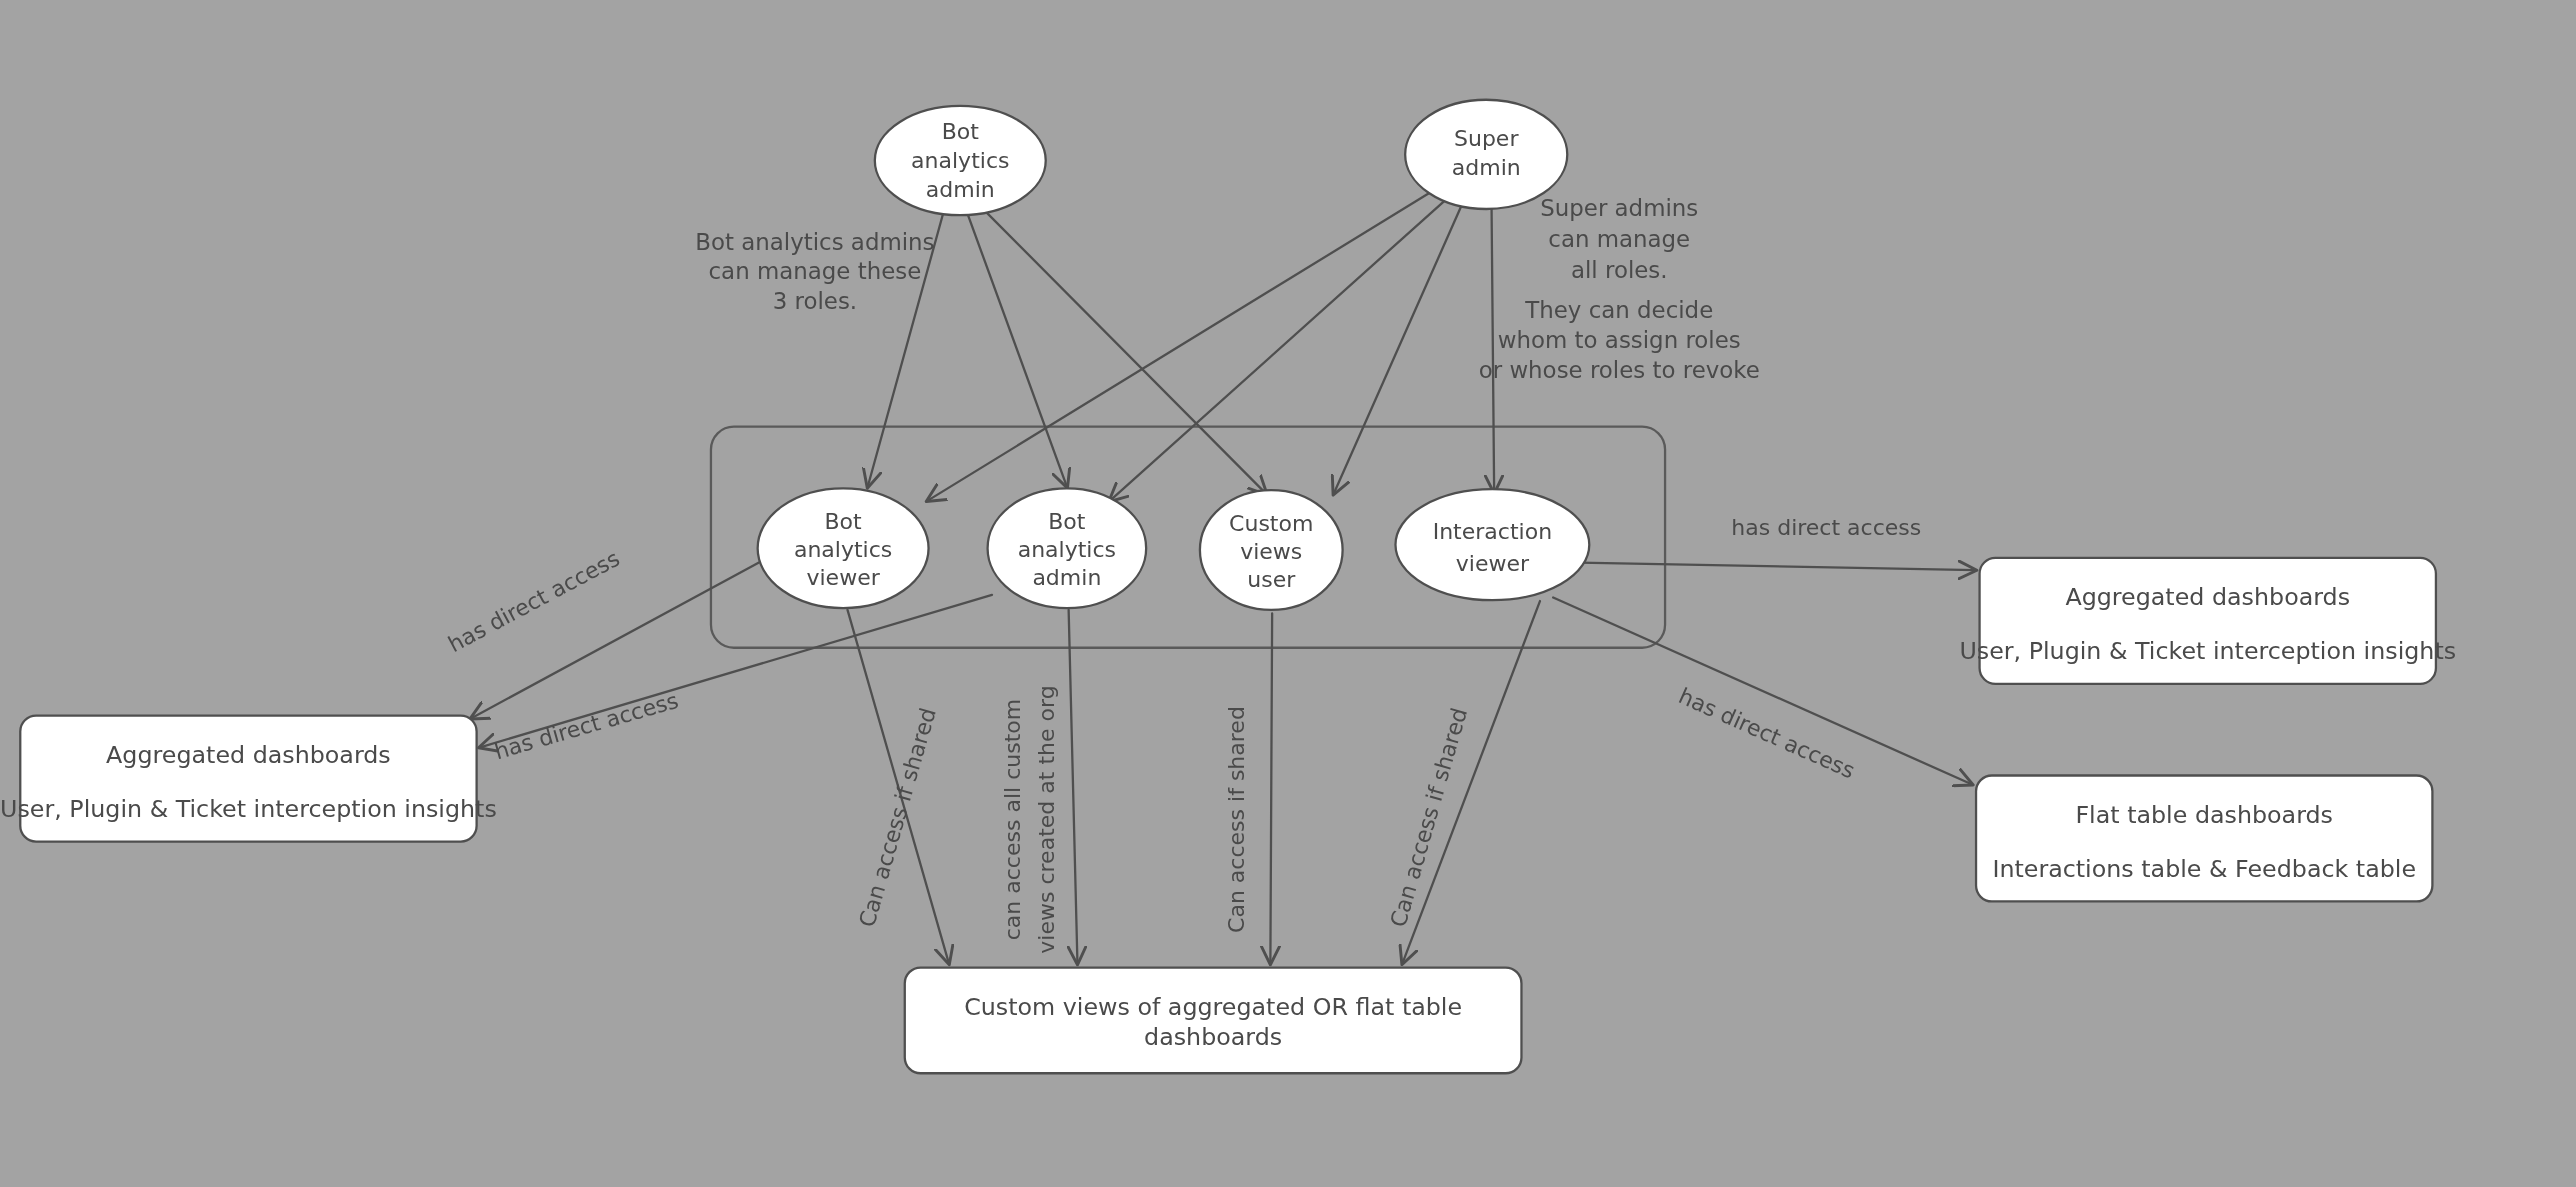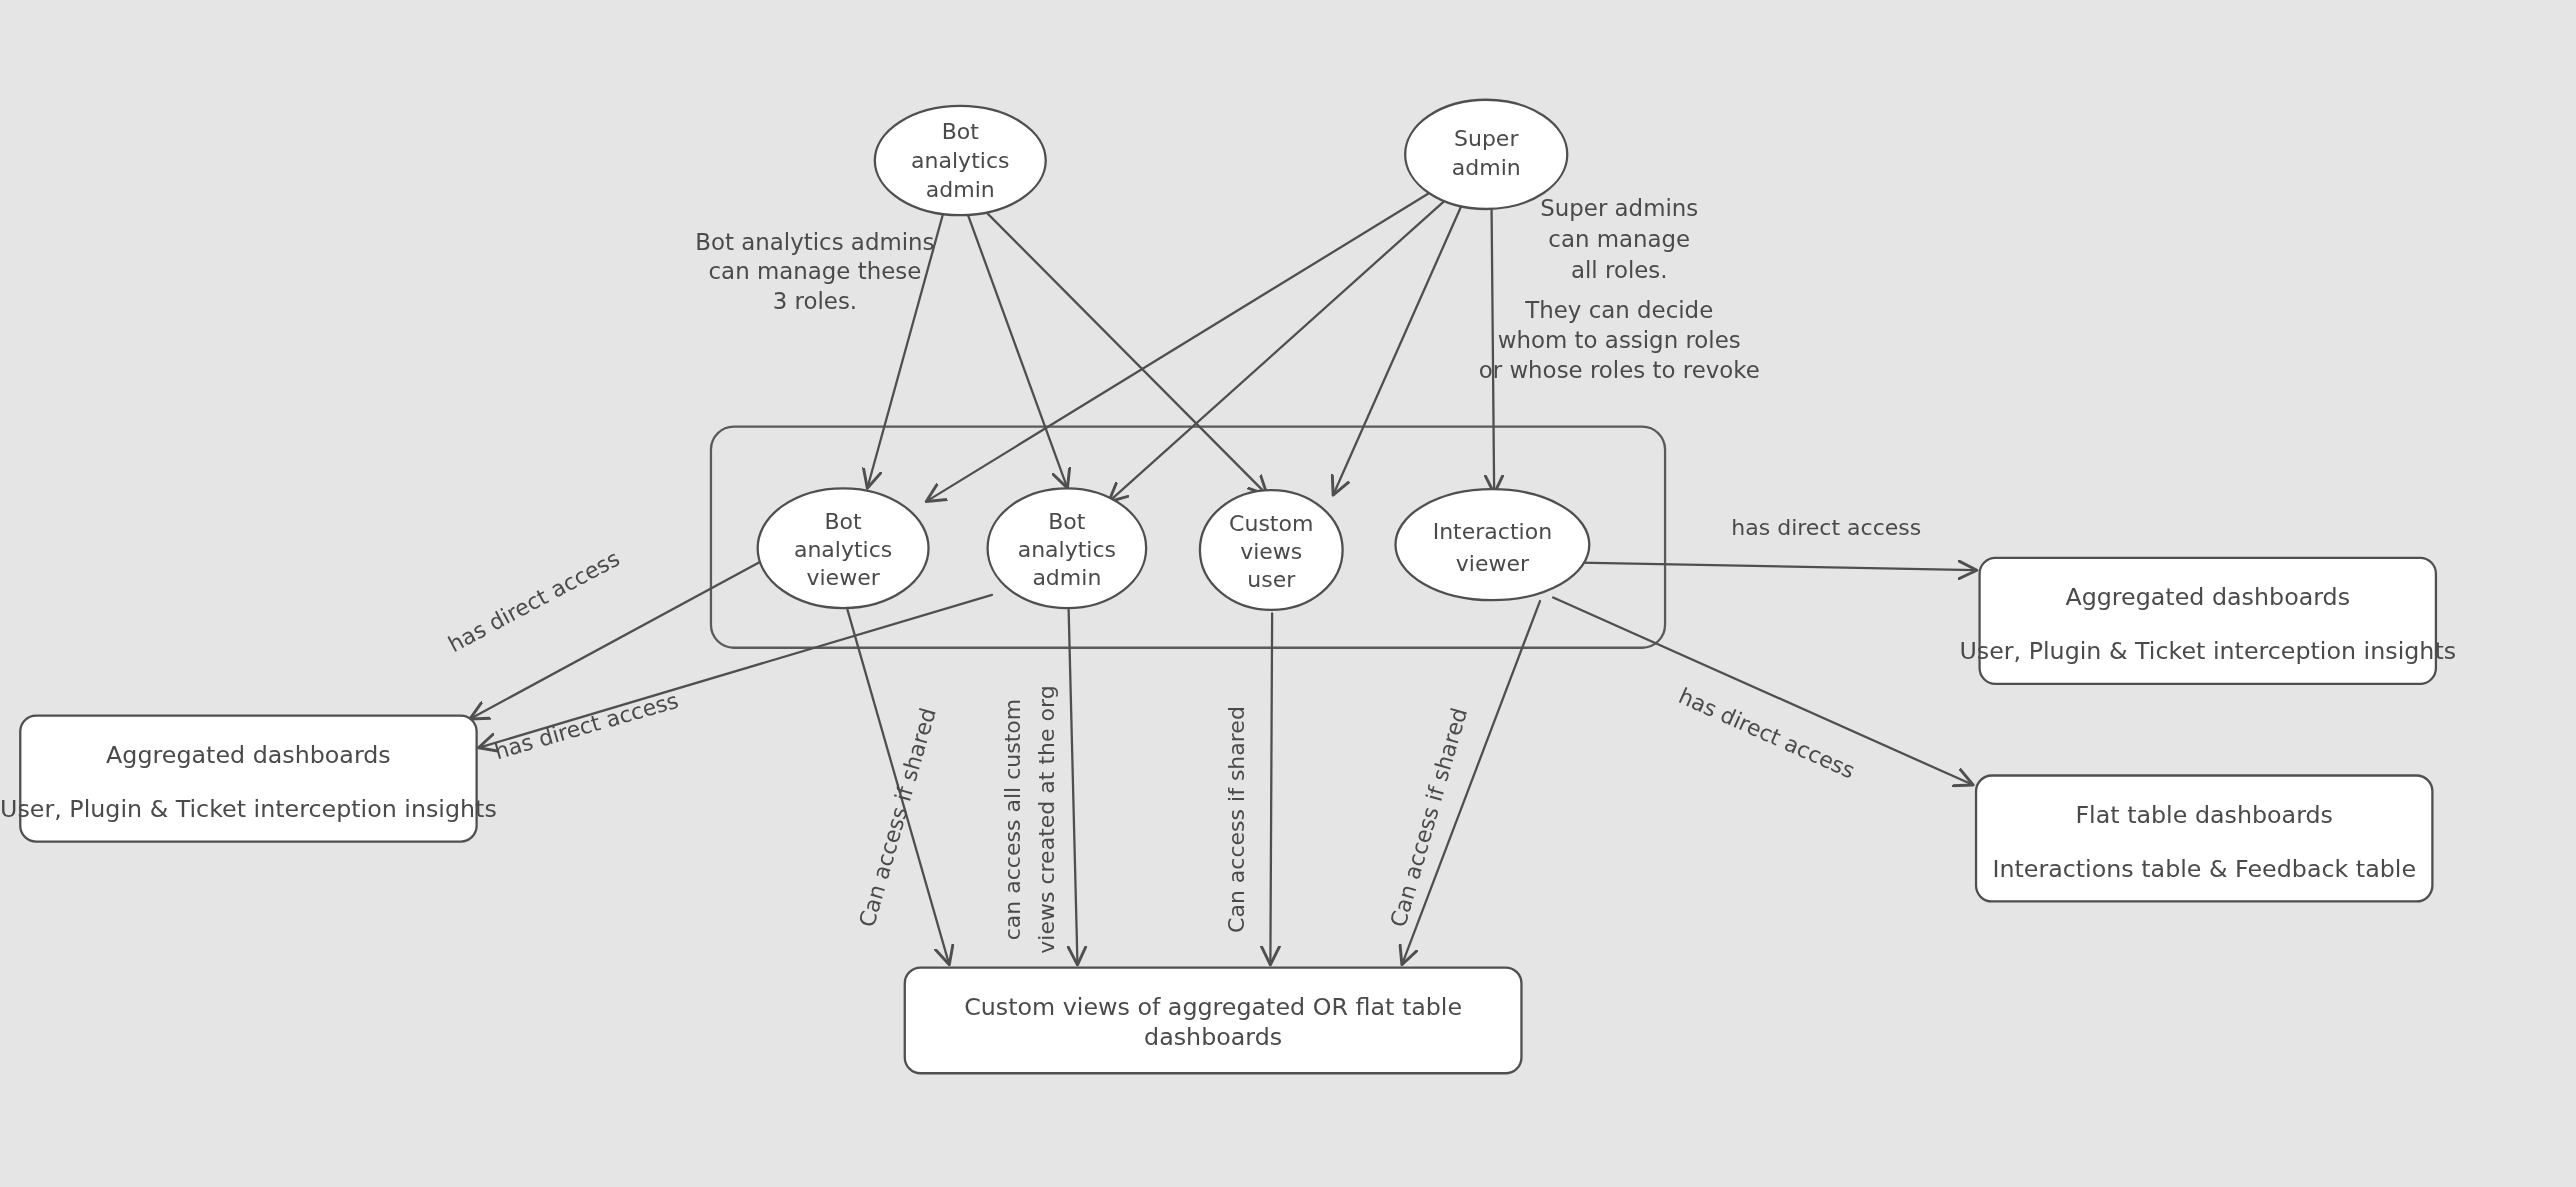--- a/index.html
+++ b/index.html
@@ -1,21 +1,21 @@
 <!DOCTYPE html>
 <html style="font-size:14px"><head>
 <meta charset="utf-8">
 <title>Roles &amp; Access Diagram</title>
 <style>
   html,body{margin:0;padding:0;background:#ffffff;}
   body{
     font-family:"DejaVu Sans", sans-serif;
     width:2576px;height:1188px;overflow:hidden;
   }
-  #canvas{position:relative;width:2576px;height:1188px;background:#e5e5e5;}
+  #canvas{position:relative;width:2576px;height:1188px;background:#a3a3a3;}
   svg#diagram{position:absolute;left:0;top:0;width:2576px;height:1188px;display:block;}
 
   .shape{fill:#ffffff;stroke:#4f4f4f;stroke-width:2.6;}
   .group-box{fill:none;stroke:#5a5a5a;stroke-width:2.6;}
   .edge{fill:none;stroke:#4f4f4f;stroke-width:2.6;stroke-linecap:round;}
 
   text{
     font-family:"DejaVu Sans", sans-serif;
     fill:#4a4a4a;
     paint-order:stroke;

